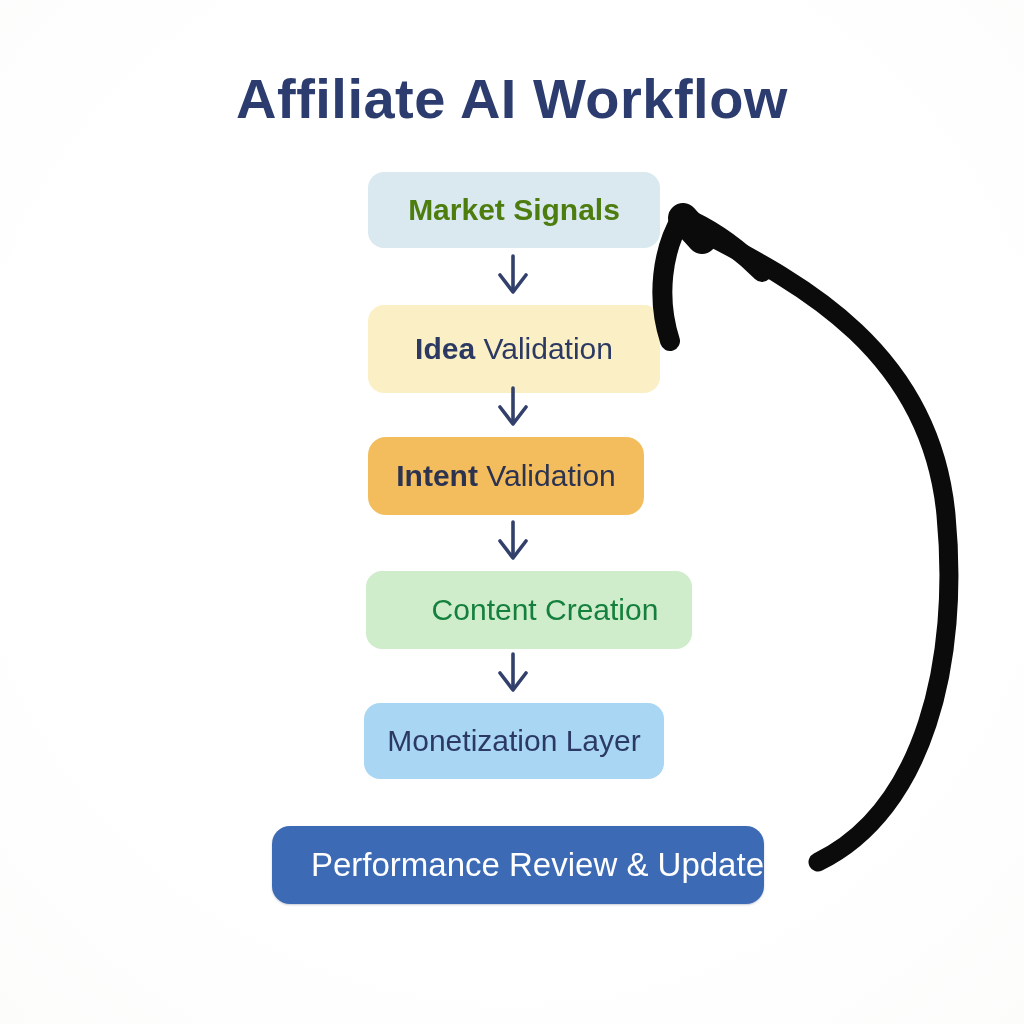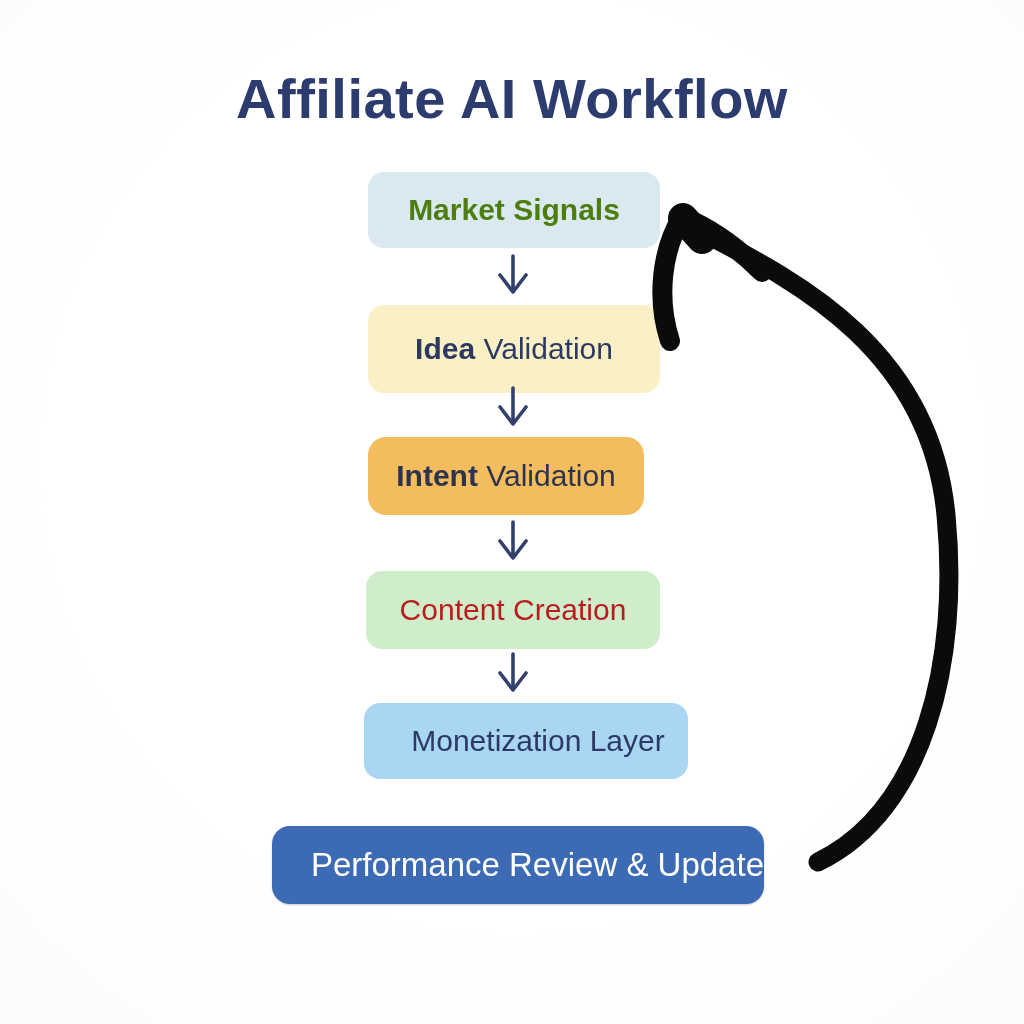--- a/index.html
+++ b/index.html
@@ -85,30 +85,30 @@
 
   <div class="step s2" style="background: rgb(243, 189, 93); color: rgb(43, 51, 80);">
     <span class="em">Intent</span><span> Validation</span>
   </div>
 
   <svg class="connector c2" viewBox="0 0 40 44">
     <path d="M20 2 L20 35" fill="none" stroke-width="3.6" stroke-linecap="round" stroke="#32406b"></path>
     <path d="M7 21 L20 38 L33 21" fill="none" stroke-width="3.6" stroke-linecap="round" stroke-linejoin="round" stroke="#32406b"></path>
   </svg>
 
-  <div class="step s3" style="background: rgb(207, 236, 203); color: #b91c1c;">
+  <div class="step s3" style="background: rgb(207, 236, 203); color: #15803d; padding-left: 32px;">
     <span class="em"></span><span>Content Creation</span>
   </div>
 
   <svg class="connector c3" viewBox="0 0 40 44">
     <path d="M20 2 L20 35" fill="none" stroke-width="3.6" stroke-linecap="round" stroke="#32406b"></path>
     <path d="M7 21 L20 38 L33 21" fill="none" stroke-width="3.6" stroke-linecap="round" stroke-linejoin="round" stroke="#32406b"></path>
   </svg>
 
-  <div class="step s4" style="background: rgb(169, 214, 243); color: rgb(44, 58, 99); padding-left: 24px;">
+  <div class="step s4" style="background: rgb(169, 214, 243); color: rgb(44, 58, 99);">
     <span class="em"></span><span>Monetization Layer</span>
   </div>
 
   <div class="step s5" style="background: rgb(61, 106, 180); color: rgb(255, 255, 255);">
     <span class="em"></span><span>Performance Review &amp; Update</span>
   </div>
 
   <svg class="loop-arrow" viewBox="0 0 1024 1024">
     <path d="M 818 862 C 925 810 960 660 946 515 C 930 345 790 278 698 230" fill="none" stroke-width="19" stroke-linecap="round" stroke="#0b0b0b"></path>
     <path d="M 702 239 L 683 218" fill="none" stroke-width="30" stroke-linecap="round" stroke="#0b0b0b"></path>

